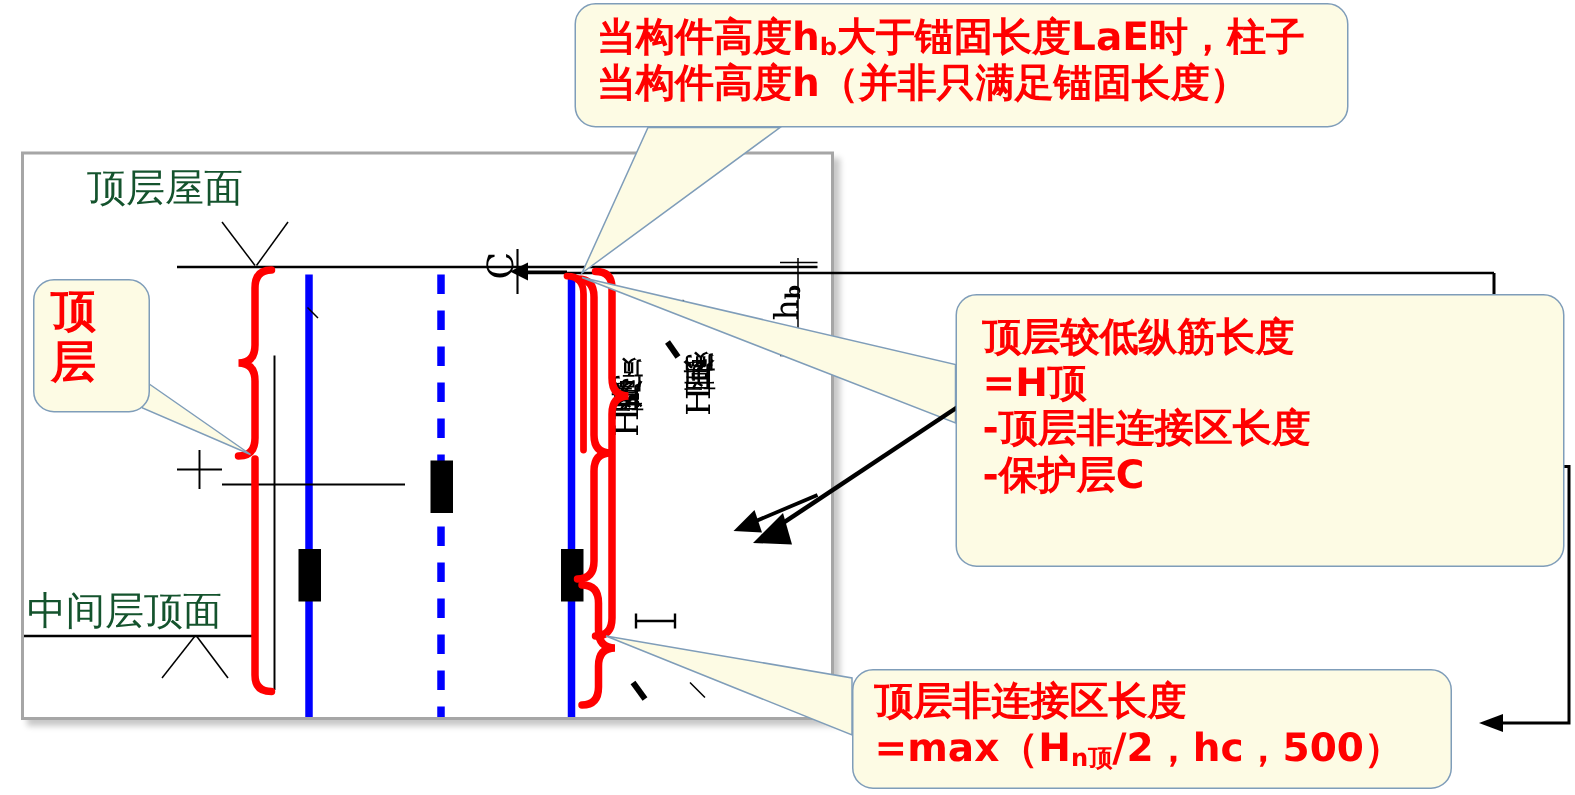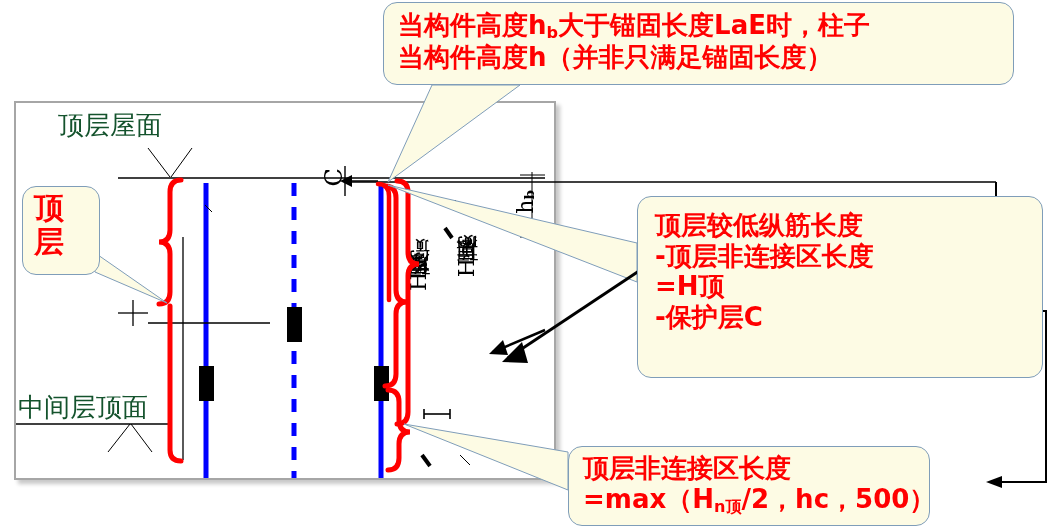--- a/index.html
+++ b/index.html
@@ -19,25 +19,25 @@
 
   
   .callout{
     position:absolute;background:#fdfbe4;border:1px solid #7f9db9;
     border-radius:14px;box-sizing:border-box;color:#ff0000;
     font-weight:bold;line-height:1.18;
   }
   .callout .ln{white-space:nowrap;}
   sub{font-size:.62em;vertical-align:-.22em;font-weight:bold;}
 
-  #cal-top{left:383px;top:2px;width:631px;height:83px;
+  #cal-top{left:383px;top:2px;width:516px;height:83px;
     padding:7px 0 0 14px;font-size:26px;}
   #cal-mid{left:637px;top:196px;width:406px;height:182px;
     padding:13px 0 0 17px;font-size:26px;}
-  #cal-bot{left:568px;top:446px;width:362px;height:80px;
+  #cal-bot{left:568px;top:446px;width:400px;height:80px;
     padding:6px 0 0 14px;font-size:26px;}
   #cal-dc{left:22px;top:186px;width:78px;height:89px;
     padding:4px 0 0 11px;font-size:30px;line-height:1.12;}
 
   
   svg.ov{position:absolute;left:0;top:0;width:1050px;height:530px;
     overflow:visible;pointer-events:none;}
 
   
   .vlabel{position:absolute;white-space:nowrap;color:#000;
@@ -211,22 +211,22 @@
     </g>
   </svg>
 
   <div class="callout" id="cal-top">
     <div class="ln"><span>当构件高度h</span><sub>b</sub><span>大于锚固长度LaE时，柱子</span></div>
     <div class="ln">当构件高度h（并非只满足锚固长度）</div>
   </div>
 
   <div class="callout" id="cal-mid">
     <div class="ln">顶层较低纵筋长度</div>
+    <div class="ln">=H顶</div>
     <div class="ln">-顶层非连接区长度</div>
-    <div class="ln">=H顶</div>
     <div class="ln">-保护层C</div>
   </div>
 
   <div class="callout" id="cal-bot">
     <div class="ln">顶层非连接区长度</div>
     <div class="ln"><span>=max（H</span><sub>n顶</sub><span>/2，hc，500）</span></div>
   </div>
 
   <div class="callout" id="cal-dc">
     <div class="ln">顶</div>

